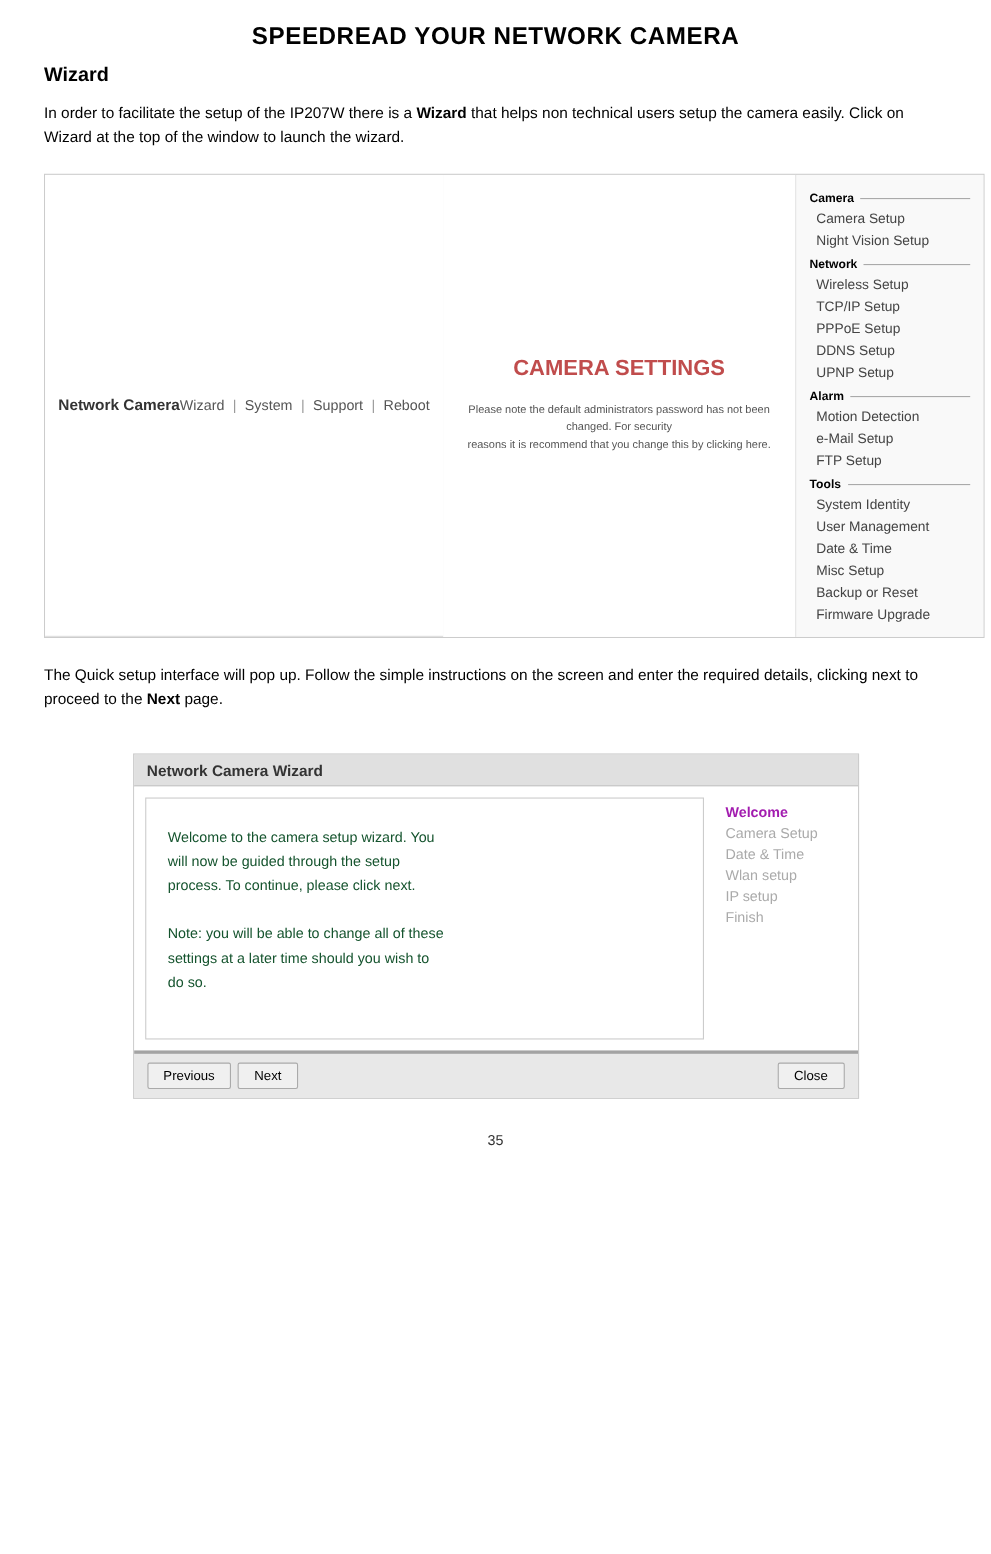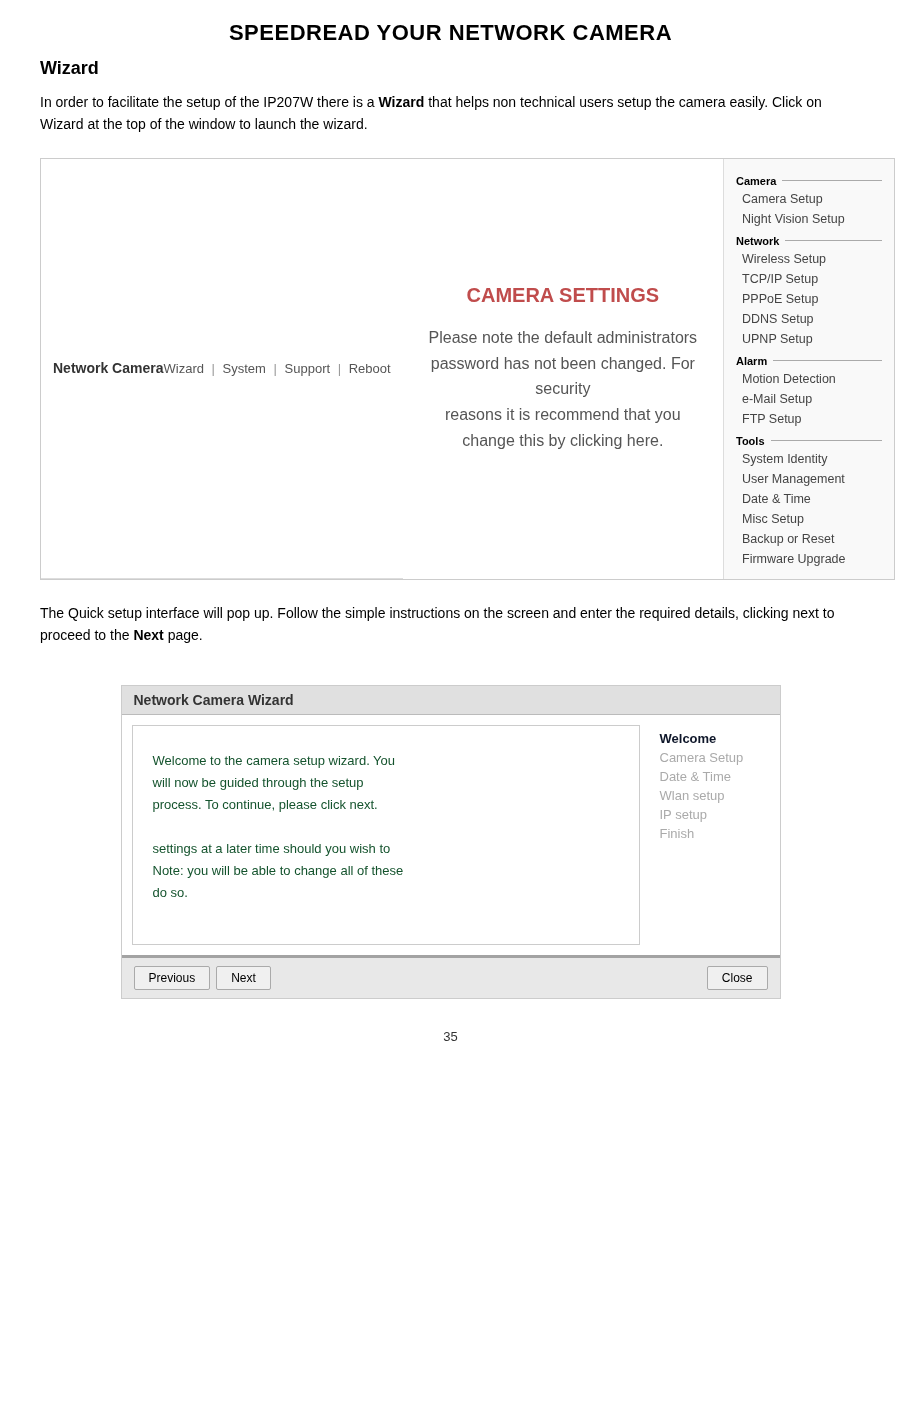--- a/index.html
+++ b/index.html
@@ -72,21 +72,21 @@
       padding: 40px 20px;
       min-height: 380px;
     }
     .cam-main-title {
       color: #c04c4c;
       font-size: 20px;
       font-weight: bold;
       margin-bottom: 18px;
     }
     .cam-main-text {
-      font-size: 16px;
+      font-size: 10px;
       color: #555;
       text-align: center;
       line-height: 1.6;
     }
     .cam-main-text a { color: #555; }
     .cam-sidebar {
       width: 170px;
       background: #f9f9f9;
       padding: 10px 0;
       font-size: 12.5px;
@@ -153,21 +153,21 @@
       width: 130px;
       padding: 14px 10px;
       font-size: 13px;
     }
     .wizard-step {
       padding: 2px 0;
       color: #aaa;
     }
     .wizard-step.active {
       font-weight: bold;
-      color: #0f172a;
+      color: #a21caf;
     }
     .wizard-footer {
       background: #e8e8e8;
       border-top: 3px solid #a3a3a3;
       padding: 8px 12px;
       display: flex;
       align-items: center;
       justify-content: space-between;
     }
     .wizard-footer-left { display: flex; gap: 6px; }
@@ -253,22 +253,22 @@
 </p>
 
 <div class="wizard-ui">
   <div class="wizard-ui-header">Network Camera Wizard</div>
   <div class="wizard-ui-body">
     <div class="wizard-main">
       <p>Welcome to the camera setup wizard. You</p>
       <p>will now be guided through the setup</p>
       <p>process. To continue, please click next.</p>
       <p>&nbsp;</p>
+      <p>Note: you will be able to change all of these</p>
       <p>settings at a later time should you wish to</p>
-      <p>Note: you will be able to change all of these</p>
       <p>do so.</p>
     </div>
     <div class="wizard-steps">
       <div class="wizard-step active"><strong>Welcome</strong></div>
       <div class="wizard-step">Camera Setup</div>
       <div class="wizard-step">Date &amp; Time</div>
       <div class="wizard-step">Wlan setup</div>
       <div class="wizard-step">IP setup</div>
       <div class="wizard-step">Finish</div>
     </div>

